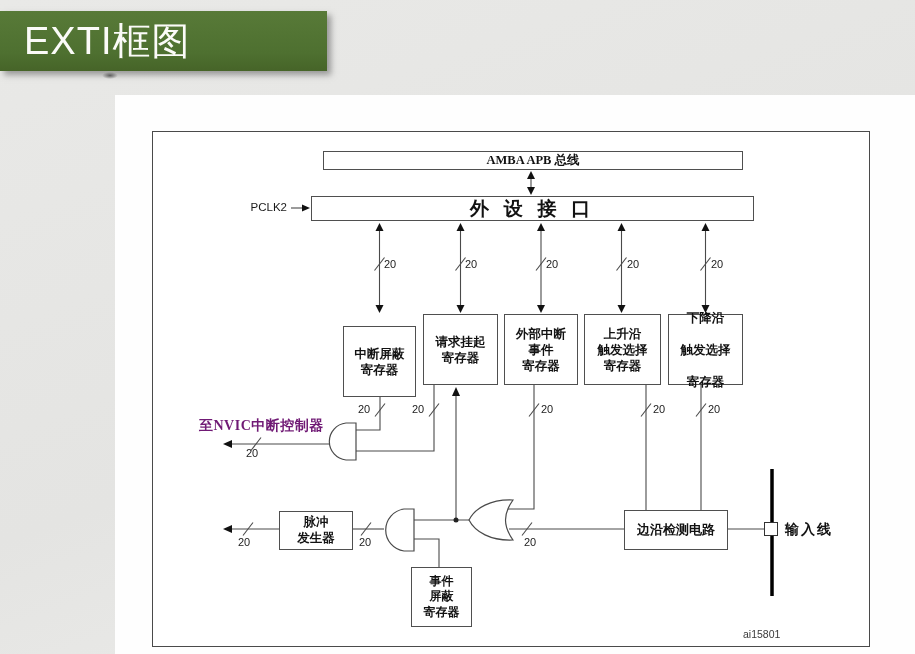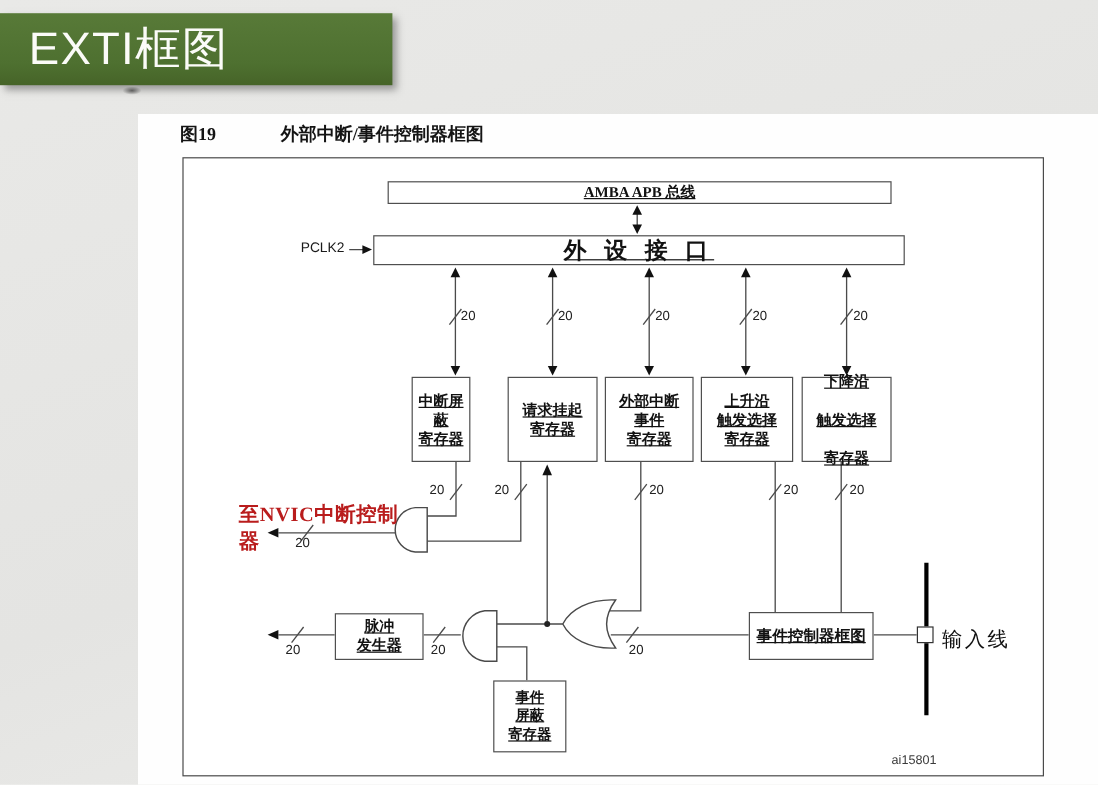--- a/index.html
+++ b/index.html
@@ -27,56 +27,52 @@
     font-family:"Liberation Serif",serif;font-weight:bold;font-size:15px;color:#141414;
   }
   .diagram{
     position:absolute;left:37px;top:36px;width:718px;height:516px;
     background:#ffffff;border:1.5px solid #4a4a4a;box-sizing:border-box;
   }
   .diagram svg{position:absolute;left:0;top:0;}
   .dbox{
     position:absolute;border:1.1px solid #4f4f4f;background:#fff;box-sizing:border-box;
     display:flex;flex-direction:column;align-items:center;justify-content:center;
-    font-family:"Liberation Serif",serif;font-weight:bold;color:#121212;text-align:center;text-decoration:underline;
+    font-family:"Liberation Serif",serif;font-weight:bold;color:#121212;text-align:center;
   }
   .amba{left:170px;top:19px;width:420px;height:19px;font-size:12.5px;flex-direction:row;}
   .periph{left:158px;top:64px;width:443px;height:25px;font-size:19px;letter-spacing:5px;}
   .regbox{top:182px;height:71px;font-size:12.5px;line-height:1.28;}
-  .rb1{left:190px;width:49px;}
+  .rb1{left:190px;width:73px;margin-top:12px;}
   .rb2{left:270px;width:75px;}
   .rb3{left:351px;width:74px;}
   .rb4{left:431px;width:77px;}
   .rb5{left:515px;width:75px;gap:16px;}
   .pulse{left:126px;top:379px;width:74px;height:39px;font-size:12.5px;line-height:1.25;}
   .evmask{left:258px;top:435px;width:61px;height:60px;font-size:12px;line-height:1.3;}
   .edgedet{left:471px;top:378px;width:104px;height:40px;font-size:13px;}
   .insq{left:611px;top:390px;width:14px;height:14px;border:1.5px solid #333;background:#fff;position:absolute;box-sizing:border-box;}
   .lbl20{position:absolute;font-size:11px;color:#222;font-family:"Liberation Sans",sans-serif;}
   .pclk2{position:absolute;left:80px;top:69px;width:54px;text-align:right;font-size:11.5px;color:#1a1a1a;}
-  .nvic{position:absolute;left:46px;top:285px;width:134px;font-size:17px;font-weight:bold;color:#b91c1c;
+  .nvic{position:absolute;left:46px;top:285px;width:134px;font-size:14px;font-weight:bold;color:#701a75;
         font-family:"Liberation Serif",serif;letter-spacing:.5px;}
-  .inputline{position:absolute;left:632px;top:389px;font-size:17px;font-weight:normal;color:#111;
+  .inputline{position:absolute;left:632px;top:389px;font-size:14px;font-weight:bold;color:#111;
         font-family:"Liberation Serif",serif;letter-spacing:2px;}
   .watermark{position:absolute;left:590px;top:496px;width:108px;text-align:left;font-size:10.5px;color:#3a3a3a;}
 </style>
 </head>
 <body>
 
 <div class="banner">
   <div class="banner-title">EXTI框图</div>
 </div>
 <div class="smudge"></div>
 
 <div class="page">
 
-  <div class="fig-title">
-    <span>图19</span>
-    <span>外部中断/事件控制器框图</span>
-  </div>
 
   <div class="diagram">
 
     <svg width="715" height="513" viewBox="0 0 715 513">
       <g stroke="#4a4a4a" stroke-width="1.1" fill="none">
 
         <line x1="378" y1="44" x2="378" y2="58"></line>
 
         <line x1="138" y1="76" x2="150" y2="76"></line>
 
@@ -209,20 +205,20 @@
     <div class="lbl20" style="left:206px;top:404px">20</div>
     <div class="lbl20" style="left:371px;top:404px">20</div>
 
     <div class="dbox evmask">
       <div>事件</div>
       <div>屏蔽</div>
       <div>寄存器</div>
     </div>
 
     <div class="dbox edgedet">
-      <span>事件控制器框图</span>
+      <span>边沿检测电路</span>
     </div>
     <div class="insq"></div>
     <div class="inputline">输入线</div>
 
     <div class="watermark">ai15801</div>
   </div>
 </div>
 
 </body></html>

